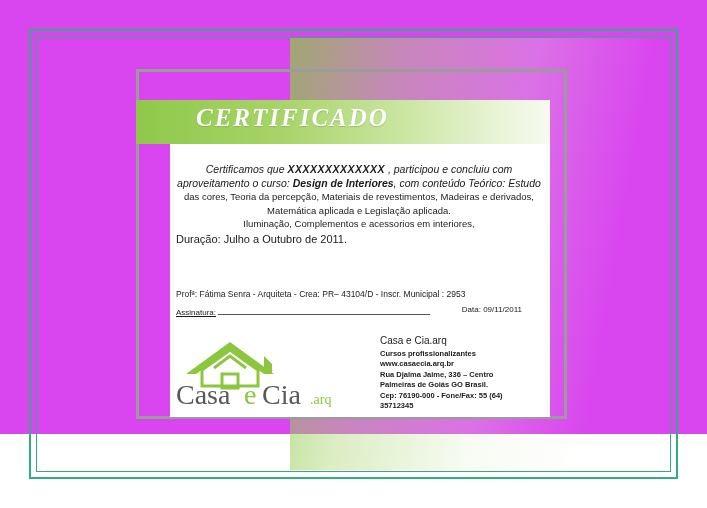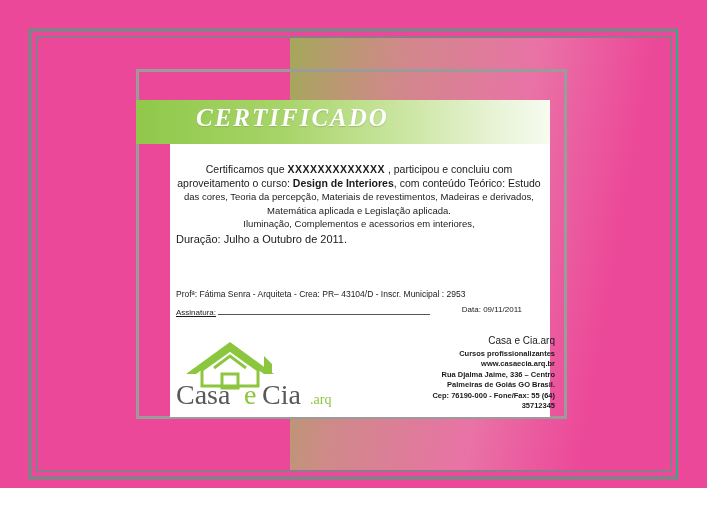--- a/index.html
+++ b/index.html
@@ -9,22 +9,22 @@
   }
   body {
     width: 707px;
     height: 508px;
     font-family: "Liberation Sans", sans-serif;
     overflow: hidden;
   }
   .page {
     position: relative;
     width: 707px;
-    height: 488px;
-    background: #ec4899;
+    height: 434px;
+    background: #d946ef;
   }
   
   .frame-outer {
     position: absolute;
     left: 29px;
     top: 29px;
     width: 649px;
     height: 450px;
     border: 2px solid #2faf7e;
     box-sizing: border-box;
@@ -91,21 +91,21 @@
   .body-block {
     position: absolute;
     left: 176px;
     top: 163px;
     width: 366px;
     text-align: center;
     font-size: 9.5px;
     color: #1a1a1a;
     line-height: 13.5px;
   }
-  .body-block .l1 { font-size: 10.5px; }
+  .body-block .l1 { font-size: 10.5px; font-style: italic; }
   .name-blank {
     font-weight: bold;
     letter-spacing: 0.5px;
   }
   .course-name { font-weight: bold; }
   .row-left {
     position: absolute;
     left: 176px;
     font-size: 11px;
     color: #1a1a1a;
@@ -149,21 +149,21 @@
     width: 210px;
     height: 80px;
   }
   .logo-svg { display: block; }
   
   .company {
     position: absolute;
     left: 380px;
     top: 336px;
     width: 175px;
-    text-align: right;
+    text-align: left;
     font-size: 7.5px;
     color: #1a1a1a;
     line-height: 10.5px;
   }
   .company .cname {
     font-size: 10px;
     font-weight: normal;
     margin-bottom: 2px;
   }
   .company .cline { display: block; font-weight: bold; }

